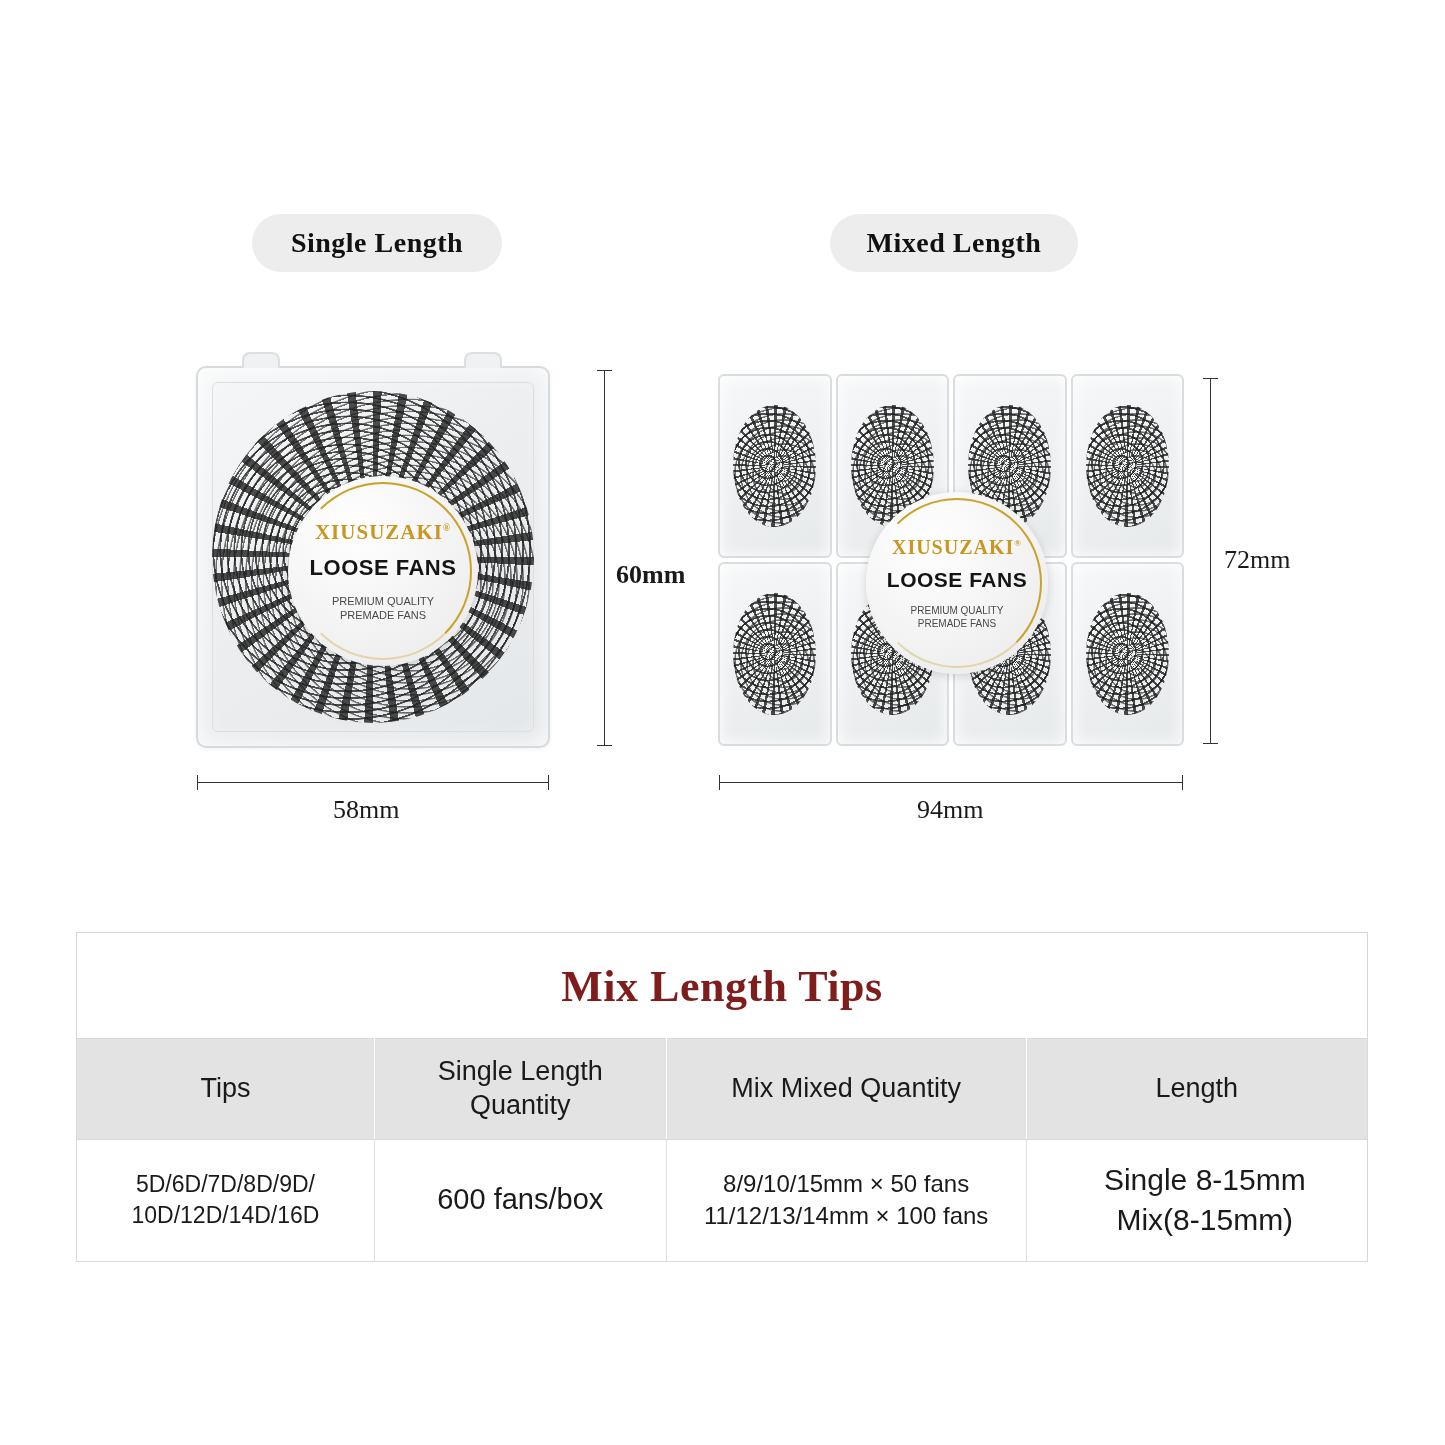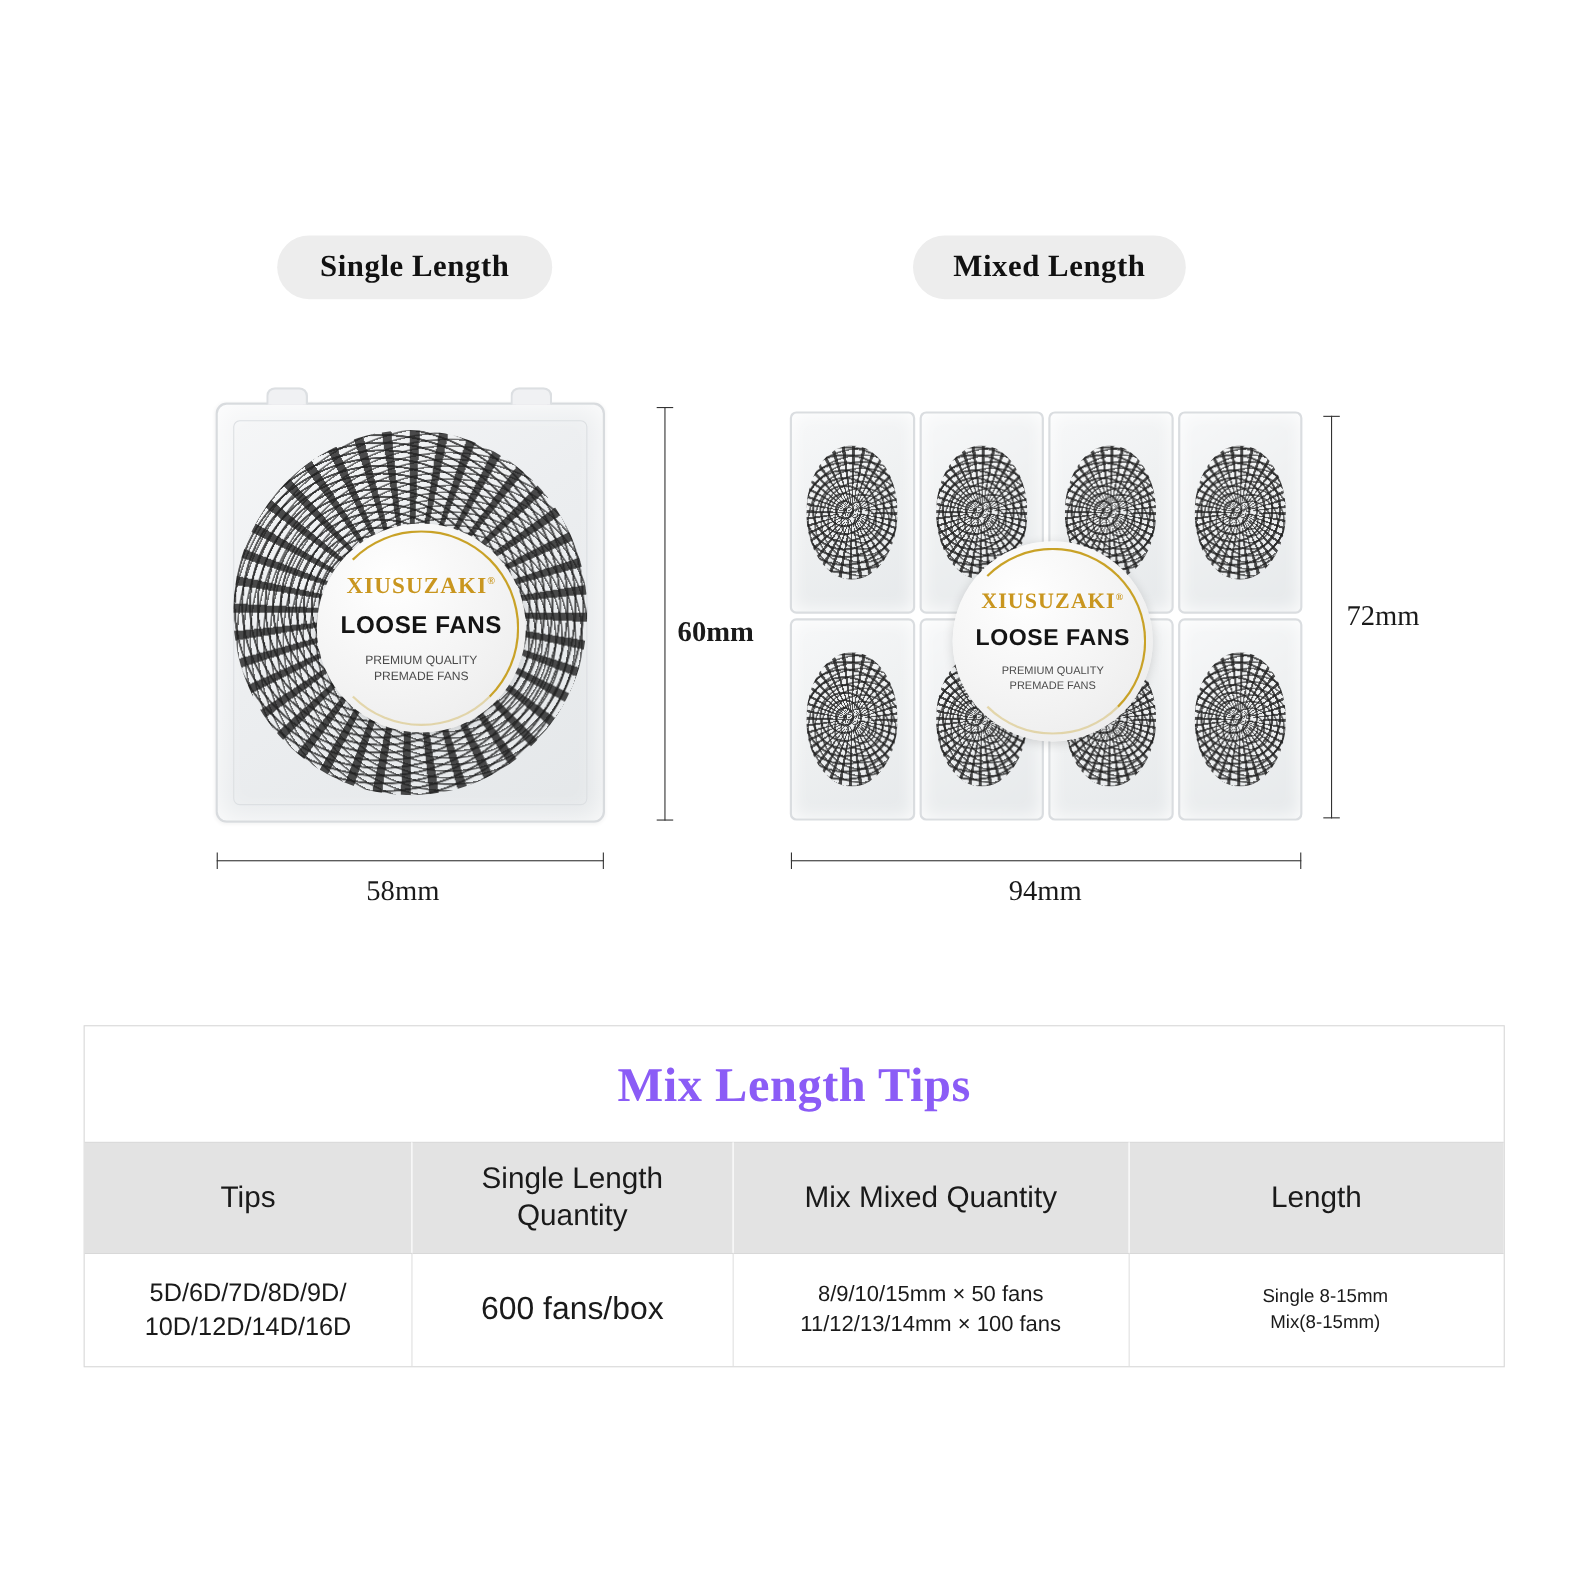--- a/index.html
+++ b/index.html
@@ -212,21 +212,21 @@
     border: 1px solid #d8d8d8;
     background: #ffffff;
     box-sizing: border-box;
   }
   .tbl-title {
     font-family: "Liberation Serif", serif;
     font-size: 44px;
     font-weight: 700;
     text-align: center;
     padding: 28px 0 26px;
-    color: #8b5cf6;
+    color: #7f1d1d;
     letter-spacing: 0.5px;
   }
   table {
     width: 100%;
     border-collapse: collapse;
     table-layout: fixed;
   }
   thead th {
     background: #e3e3e3;
     font-family: "Liberation Sans", sans-serif;
@@ -247,22 +247,22 @@
     border-right: 1px solid #e0e0e0;
     text-align: center;
     vertical-align: middle;
     font-family: "Liberation Sans", sans-serif;
     color: #1a1a1a;
     line-height: 1.35;
   }
   tbody td:last-child { border-right: none; }
   .c1 { font-size: 23px; }
   .c2 { font-size: 29px; }
-  .c3 { font-size: 20px; }
-  .c4 { font-size: 17px; padding-left: 22px; }
+  .c3 { font-size: 24px; }
+  .c4 { font-size: 30px; padding-left: 22px; }
   .col-w1 { width: 23%; }
   .col-w2 { width: 22.5%; }
   .col-w3 { width: 28%; }
   .col-w4 { width: 26.5%; }
 </style>
 </head>
 <body>
 
 <div class="pill" id="pill-single">
   <span>Single Length</span>

